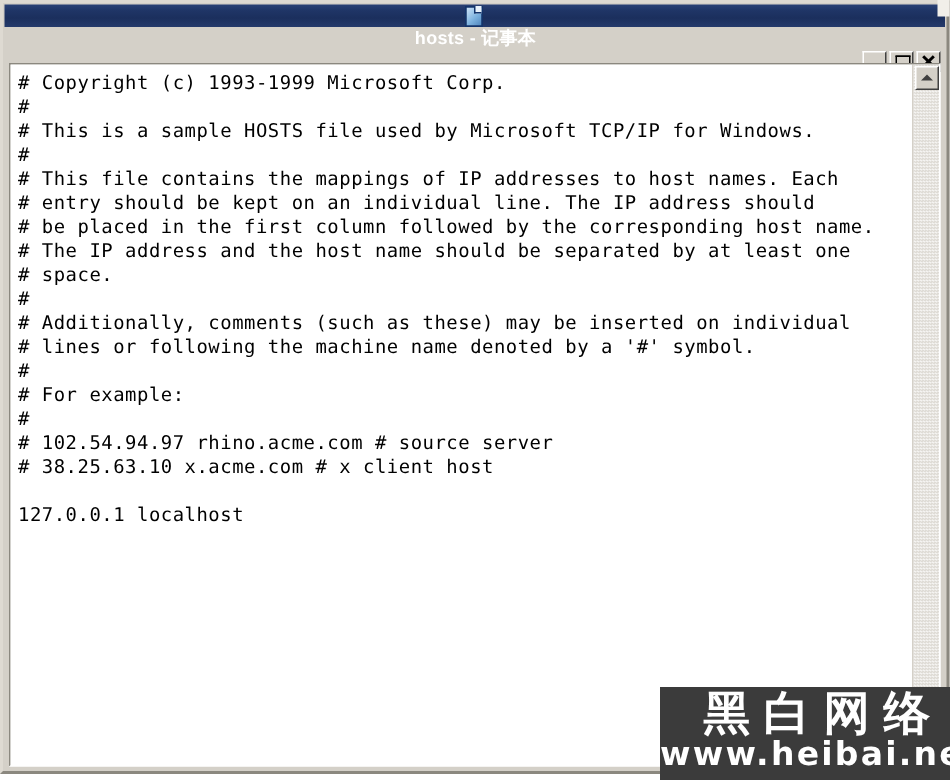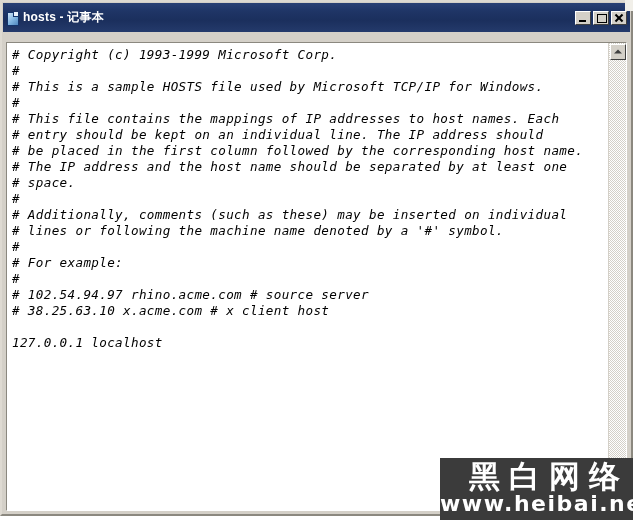--- a/index.html
+++ b/index.html
@@ -29,27 +29,28 @@
     border-right: 2px solid #8b887f;
     border-bottom: 2px solid #8b887f;
   }
 
   
   #title-bar {
     position: absolute;
     left: 1px;
     top: 1px;
     width: 627px;
-    height: 29px;
+    height: 15px;
     background: linear-gradient(to bottom,
         #2a4175 0%, #1f3566 28%, #1b2f5d 60%, #243a6b 100%);
     display: flex;
     align-items: center;
     box-sizing: border-box;
     padding: 0 1px 0 2px;
+    flex-direction: column;
   }
   #app-icon {
     width: 14px;
     height: 14px;
     flex: 0 0 14px;
     position: relative;
     margin-right: 4px;
   }
   #app-icon .sheet {
     position: absolute;
@@ -154,21 +155,20 @@
     top: 40px;
     width: 621px;
     height: 469px;
     box-sizing: border-box;
     border-top: 1px solid #8b887f;
     border-left: 1px solid #8b887f;
     border-right: 1px solid #ffffff;
     border-bottom: 1px solid #ffffff;
     background: #ffffff;
     overflow: hidden;
-    font-style: italic;
   }
   #text-area {
     position: absolute;
     left: 0;
     top: 0;
     width: 601px;
     height: 467px;
     background: #ffffff;
     box-sizing: border-box;
     padding: 4px 0 0 5px;

